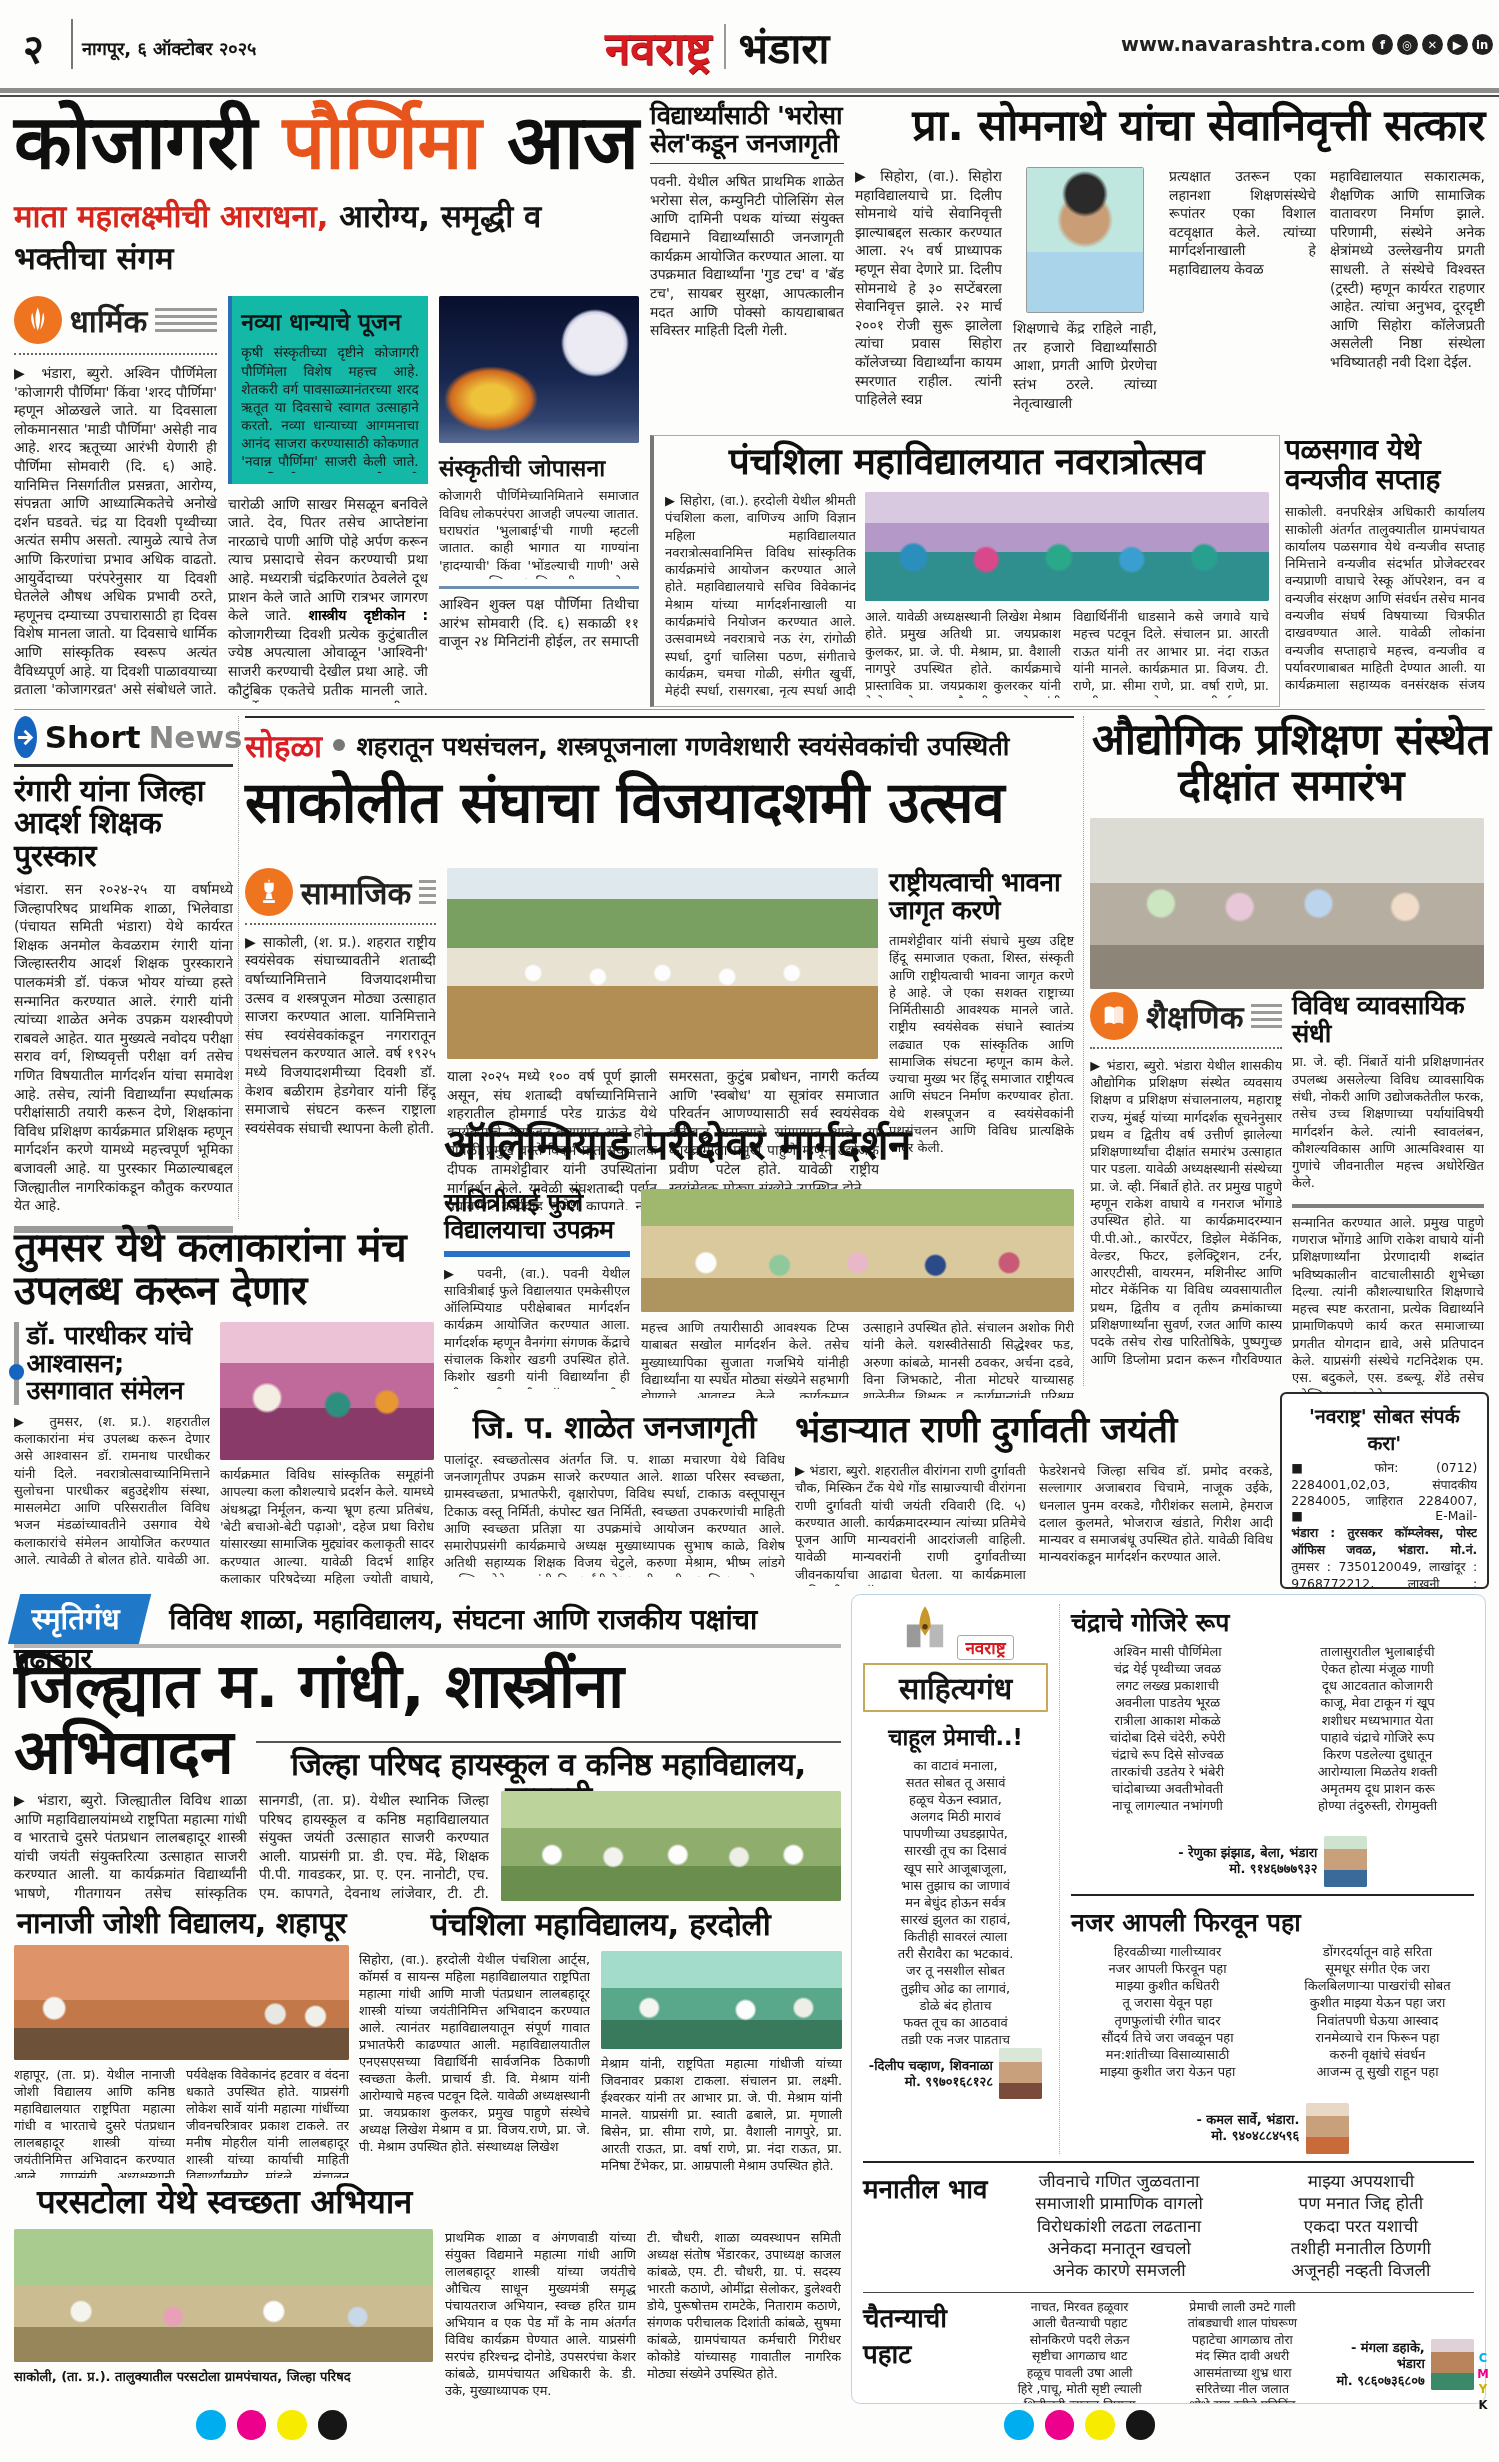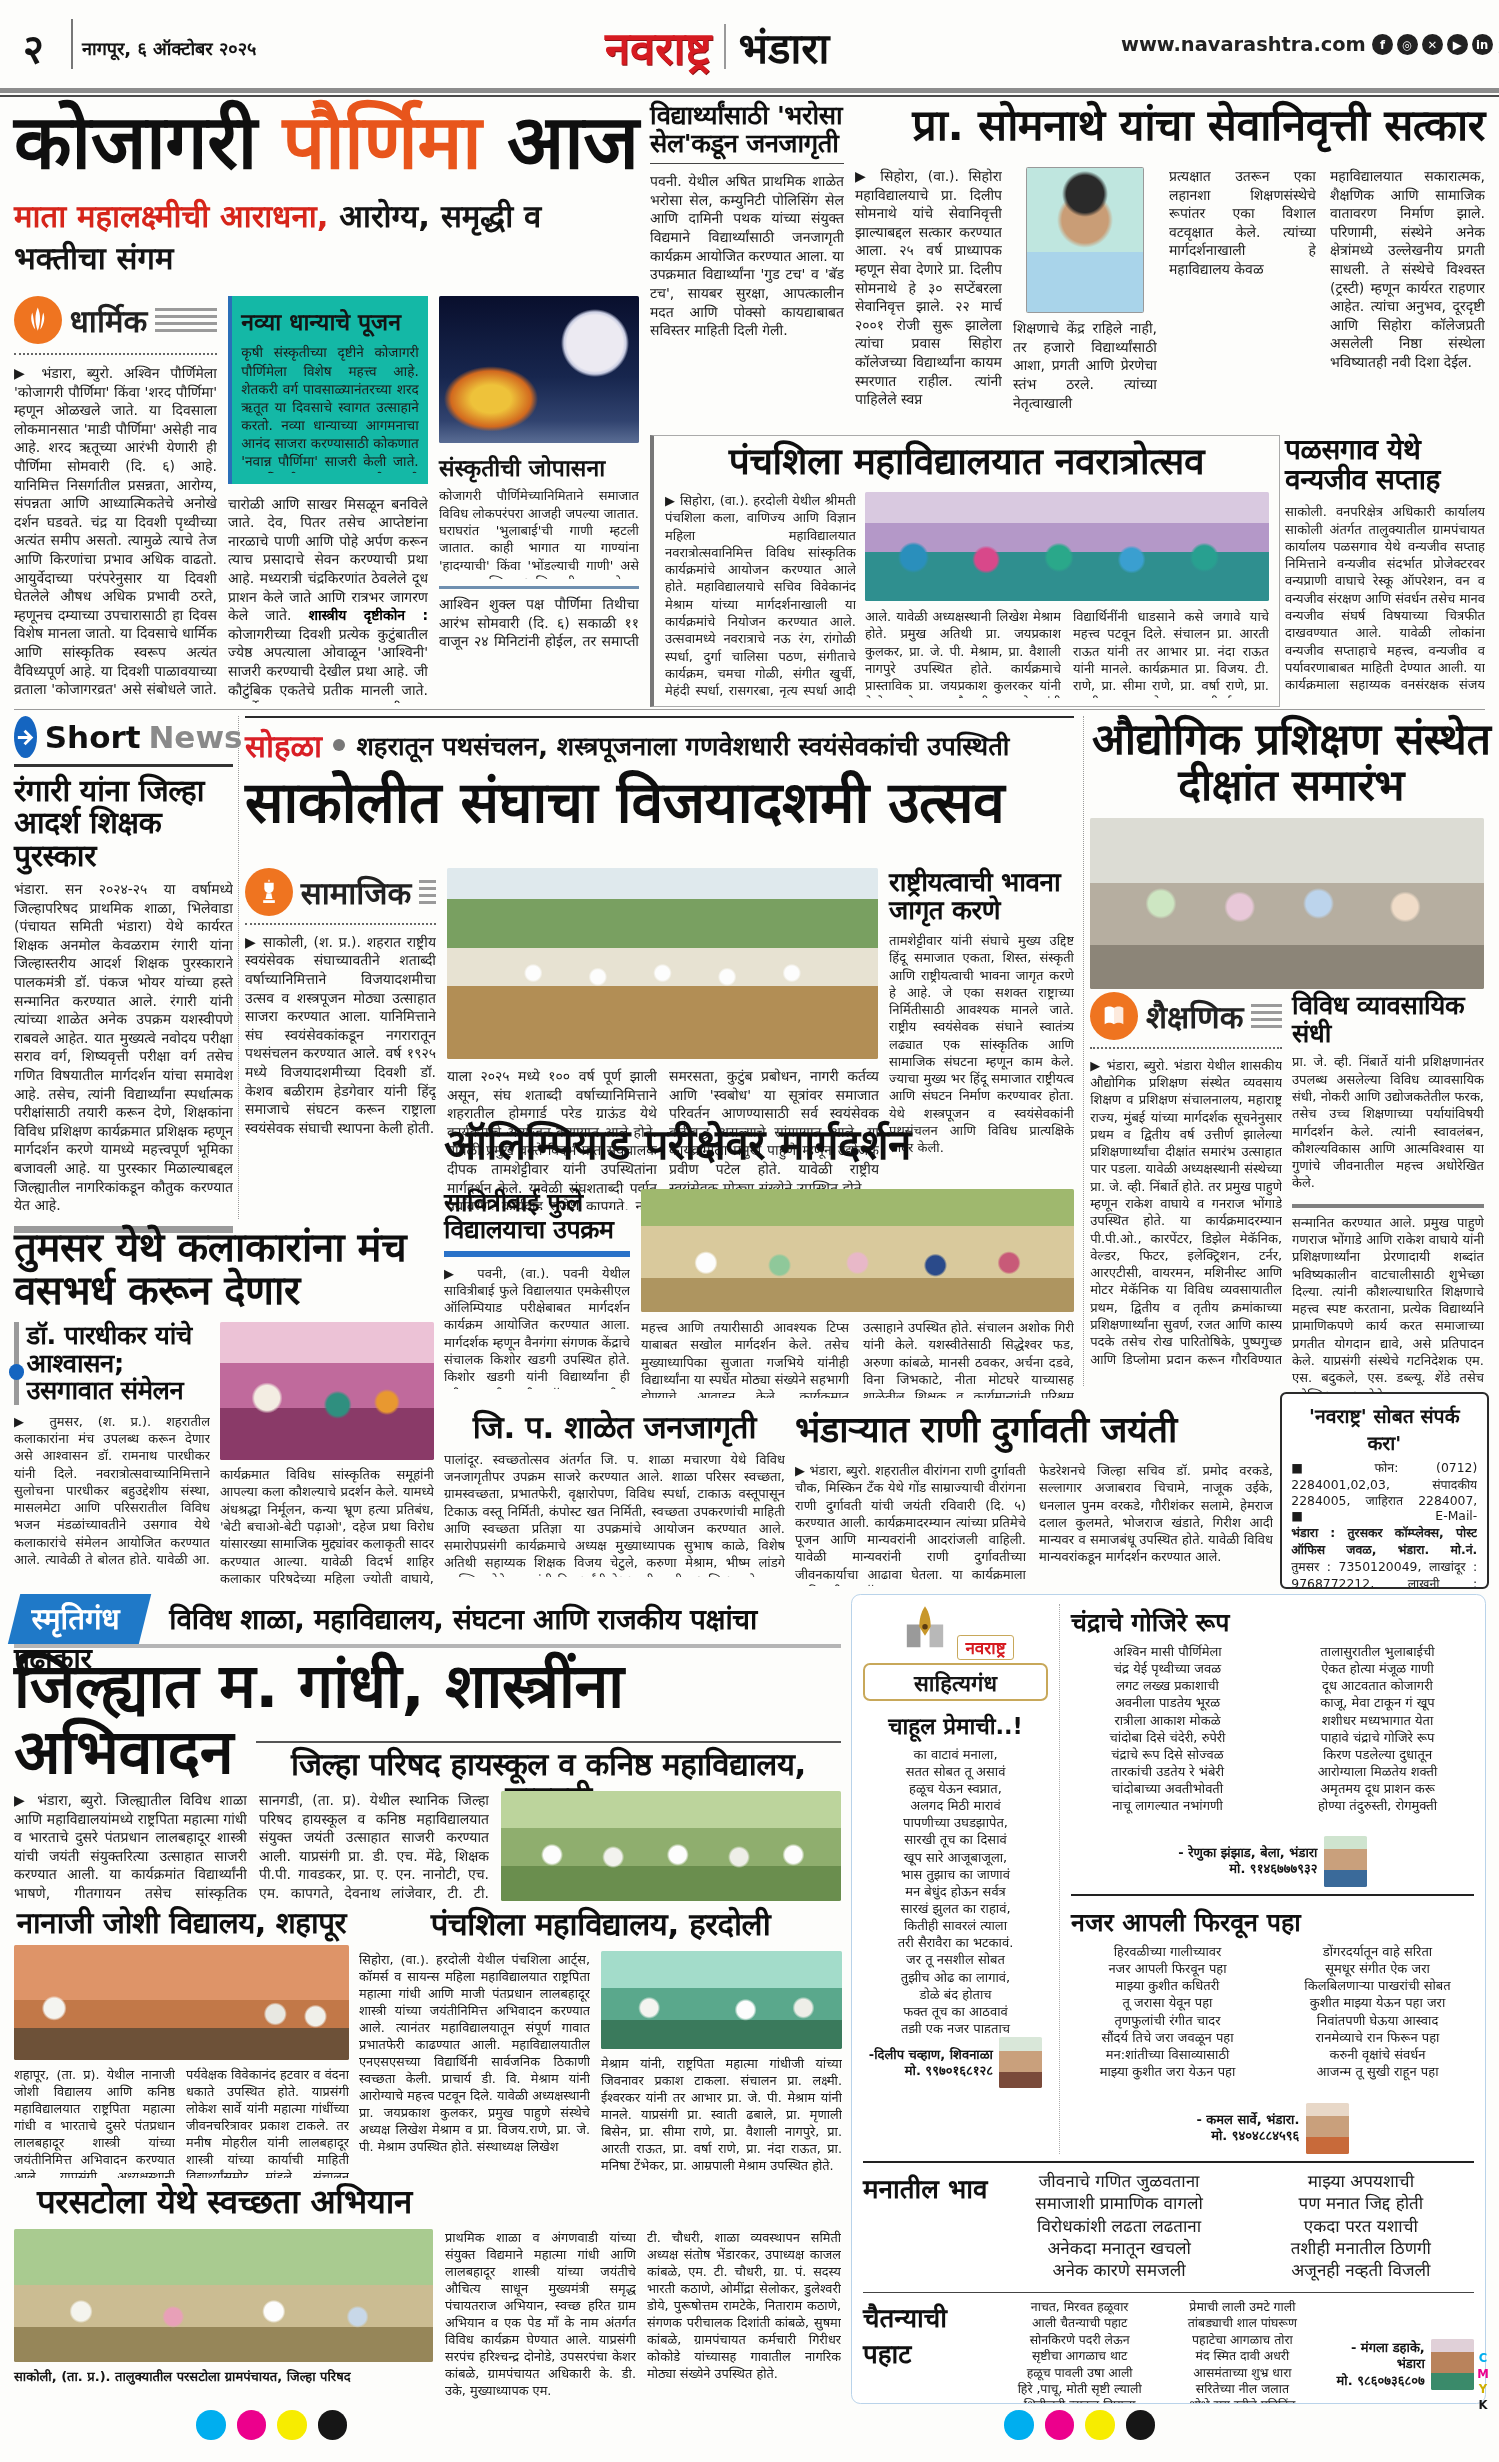--- a/index.html
+++ b/index.html
@@ -253,21 +253,21 @@
 
     <div class="abs" style="left:208px;top:276px;width:192px;height:388px;">
       <div class="hd" style="font-size:25.6px;">विविध व्यावसायिक संधी</div>
       <div class="body" style="margin-top:6.2px;font-size:13px;height:144px;">प्रा. जे. व्ही. निंबार्ते यांनी प्रशिक्षणानंतर उपलब्ध असलेल्या विविध व्यावसायिक संधी, नोकरी आणि उद्योजकतेतील फरक, तसेच उच्च शिक्षणाच्या पर्यायांविषयी मार्गदर्शन केले. त्यांनी स्वावलंबन, कौशल्यविकास आणि आत्मविश्वास या गुणांचे जीवनातील महत्त्व अधोरेखित केले.</div>
       <div class="rule" style="height:3.9px;margin:6.2px 0;background:#808080;"></div>
       <div class="body" style="font-size:13px;height:188px;">सन्मानित करण्यात आले. प्रमुख पाहुणे गणराज भोंगाडे आणि राकेश वाघाये यांनी प्रशिक्षणार्थ्यांना प्रेरणादायी शब्दांत भविष्यकालीन वाटचालीसाठी शुभेच्छा दिल्या. त्यांनी कौशल्याधारित शिक्षणाचे महत्त्व स्पष्ट करताना, प्रत्येक विद्यार्थ्याने प्रामाणिकपणे कार्य करत समाजाच्या प्रगतीत योगदान द्यावे, असे प्रतिपादन केले. याप्रसंगी संस्थेचे गटनिदेशक एम. एस. बदुकले, एस. डब्ल्यू. शेंडे तसेच इलेक्ट्रिशन शाखेचे प्रमुख एस. एल. साखरवाडे उपस्थित होते. कार्यक्रमाचे प्रास्ताविक गटनिदेशक एस. डब्ल्यू. शेंडे यांनी केले. संचालन शिल्पनिदेशिका व्ही. एस. भुरे यांनी तर आभार पी.पी.ओ. व्यवसायाचे शिल्पनिदेशक ए. डी. दिघोरे यांनी मानले.</div>
     </div>
   </div>
 
   <div class="abs" style="left:14px;top:1226px;width:421px;height:362px;">
-    <div class="hd" style="font-size:40px;">तुमसर येथे कलाकारांना मंच वसभर्ध करून देणार</div>
+    <div class="hd" style="font-size:40px;">तुमसर येथे कलाकारांना मंच उपलब्ध करून देणार</div>
     <div class="abs" style="left:0;top:96px;width:196px;height:265px;">
       <div style="display:flex;gap:7.8px;">
         <span style="width:4.7px;background:#9a9a9a;flex:0 0 4.7px;position:relative;">
           <i style="position:absolute;left:-5.4px;top:42px;width:15.5px;height:15.5px;border-radius:50%;background:#1565c0;"></i>
         </span>
         <span class="hd" style="font-size:25.6px;">डॉ. पारधीकर यांचे आश्वासन; उसगावात संमेलन</span>
       </div>
       <div class="body" style="margin-top:7.8px;font-size:13px;height:152px;">▶ तुमसर, (श. प्र.). शहरातील कलाकारांना मंच उपलब्ध करून देणार असे आश्वासन डॉ. रामनाथ पारधीकर यांनी दिले. नवरात्रोत्सवाच्यानिमित्ताने सुलोचना पारधीकर बहुउद्देशीय संस्था, मासलमेटा आणि परिसरातील विविध भजन मंडळांच्यावतीने उसगाव येथे कलाकारांचे संमेलन आयोजित करण्यात आले. त्यावेळी ते बोलत होते. यावेळी आ. नाना पटोले उपस्थित होते. त्यानंतर मिलिंद खोबरागडे यांनी विदर्भ शाहिर कलाकार परिषद कलाकारांसोबत आहे. ही सभा जनतेच्यावतीने आयोजित केली गेली आहे. कलाकारांनी आपली कला समाजाच्यासमोर ठामपणे सादर करावी, असे त्यांनी आवाहन केले.</div>
     </div>
     <div class="abs" style="left:206px;top:96px;width:214px;height:265px;">
@@ -367,21 +367,21 @@
 
       <div style="width:185px;flex:0 0 185px;">
         <div style="text-align:center;">
           <svg width="56" height="50" viewBox="0 0 48 44">
             <path d="M8 18h12v20H8z" fill="#9a9a9a"></path>
               <path d="M28 18h12v20H28z" fill="#b8b8b8"></path>
             <path d="M24 2c-4 6-5 12-5 18l5 8 5-8c0-6-1-12-5-18z" fill="#c8972a"></path>
             <circle cx="24" cy="20" r="2.4" fill="#5a3a10"></circle>
           </svg>
           <div style="font-size:17px;font-weight:bold;color:#d61b21;border:1.6px solid #c8a85a;display:inline-block;padding:0 7.8px;border-radius:3.1px;">नवराष्ट्र</div>
-          <div style="font-size:22px;font-weight:bold;color:#161616;border:2.3px solid #c8a85a;border-radius:7px;padding:1.6px 6.2px;margin-top:3.1px;">साहित्यगंध</div>
+          <div style="font-size:30px;font-weight:bold;color:#161616;border:2.3px solid #c8a85a;border-radius:1px;padding:1.6px 6.2px;margin-top:3.1px;">साहित्यगंध</div>
         </div>
         <div class="ptitle" style="margin-top:9.3px;">चाहूल प्रेमाची..!</div>
         <div class="poem" style="height:287px;margin-top:4.7px;">का वाटावं मनाला,
 सतत सोबत तू असावं
 हळूच येऊन स्वप्नात,
 अलगद मिठी मारावं
 पापणीच्या उघडझापेत,
 सारखी तूच का दिसावं
 खूप सारे आजूबाजूला,
 भास तुझाच का जाणावं

